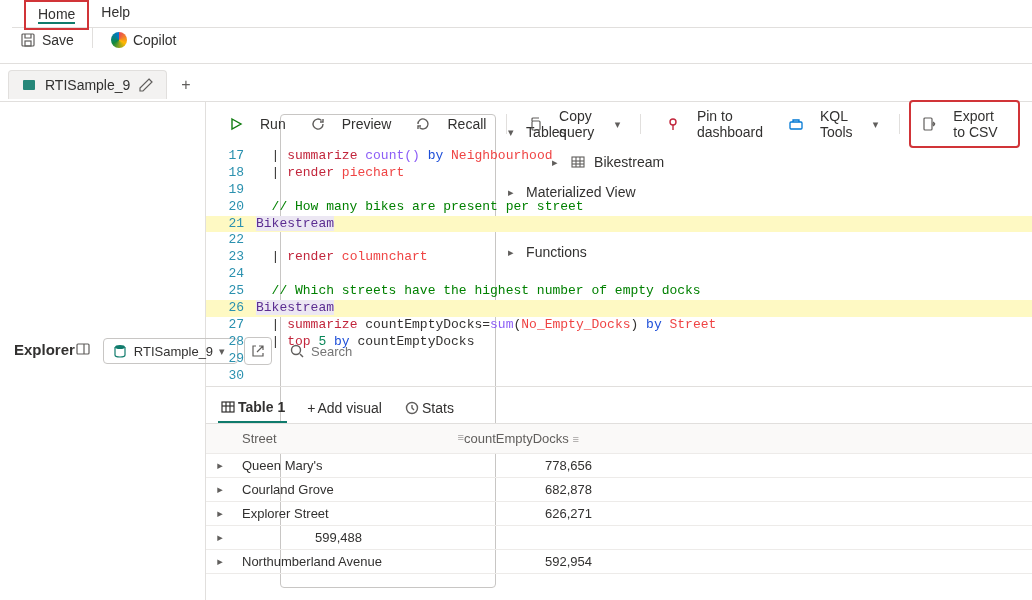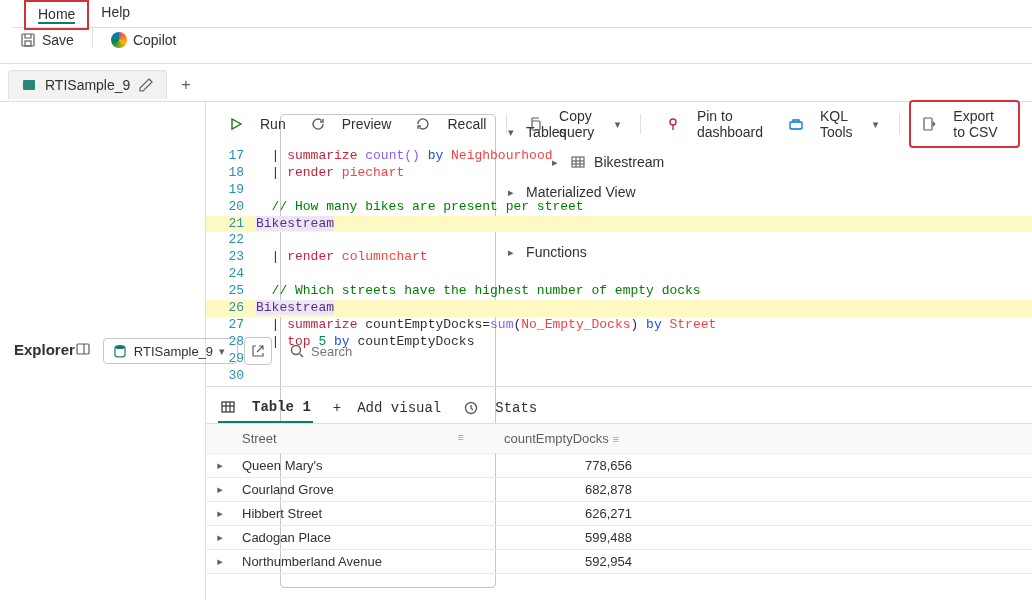--- a/index.html
+++ b/index.html
@@ -216,40 +216,39 @@
     display: flex;
     align-items: center;
     gap: 18px;
     padding: 6px 12px 0 12px;
     border-top: 1px solid #e1dfdd;
     font-size: 14px;
   }
   .results-tab {
     display: flex;
     align-items: center;
-    gap: 16px;
+    gap: 2px;
     padding: 6px 2px;
     cursor: pointer;
-    font-family: Liberation Mono, monospace;
   }
   .results-tab.active { border-bottom: 2px solid #0f7b6c; font-weight: 600; }
   .grid {
     border-top: 1px solid #e1dfdd;
     font-size: 13px;
   }
   .grid-header, .grid-row {
     display: flex;
     align-items: center;
     border-bottom: 1px solid #edebe9;
     height: 24px;
   }
   .grid-header { background: #faf9f8; color: #605e5c; height: 30px; }
   .gcell-exp { width: 28px; text-align: center; color: #605e5c; font-size: 11px; }
   .gcell-1 { width: 230px; padding-left: 8px; }
-  .gcell-2 { width: 140px; text-align: right; padding-right: 12px; margin-left: 40px; }
+  .gcell-2 { width: 140px; text-align: right; padding-right: 12px; }
   .col-handle { color: #a19f9d; font-size: 11px; }
   svg.icon { width: 16px; height: 16px; flex: 0 0 auto; }
   .copilot-ico {
     width: 16px; height: 16px; border-radius: 50%;
     background: conic-gradient(#e74856, #ffb900, #10893e, #0078d4);
   }
 </style>
 </head>
 <body>
 
@@ -468,26 +467,25 @@
             <div class="gcell-1">Queen Mary's</div>
             <div class="gcell-2">778,656</div>
           </div>
           <div class="grid-row">
             <div class="gcell-exp">▸</div>
             <div class="gcell-1">Courland Grove</div>
             <div class="gcell-2">682,878</div>
           </div>
           <div class="grid-row">
             <div class="gcell-exp">▸</div>
-            <div class="gcell-1">Hibbert Street</div>
+            <div class="gcell-1">Explorer Street</div>
             <div class="gcell-2">626,271</div>
           </div>
           <div class="grid-row">
             <div class="gcell-exp">▸</div>
-            <div class="gcell-1">Cadogan Place</div>
             <div class="gcell-2">599,488</div>
           </div>
           <div class="grid-row">
             <div class="gcell-exp">▸</div>
             <div class="gcell-1">Northumberland Avenue</div>
             <div class="gcell-2">592,954</div>
           </div>
         </div>
     </div>
   </div>

